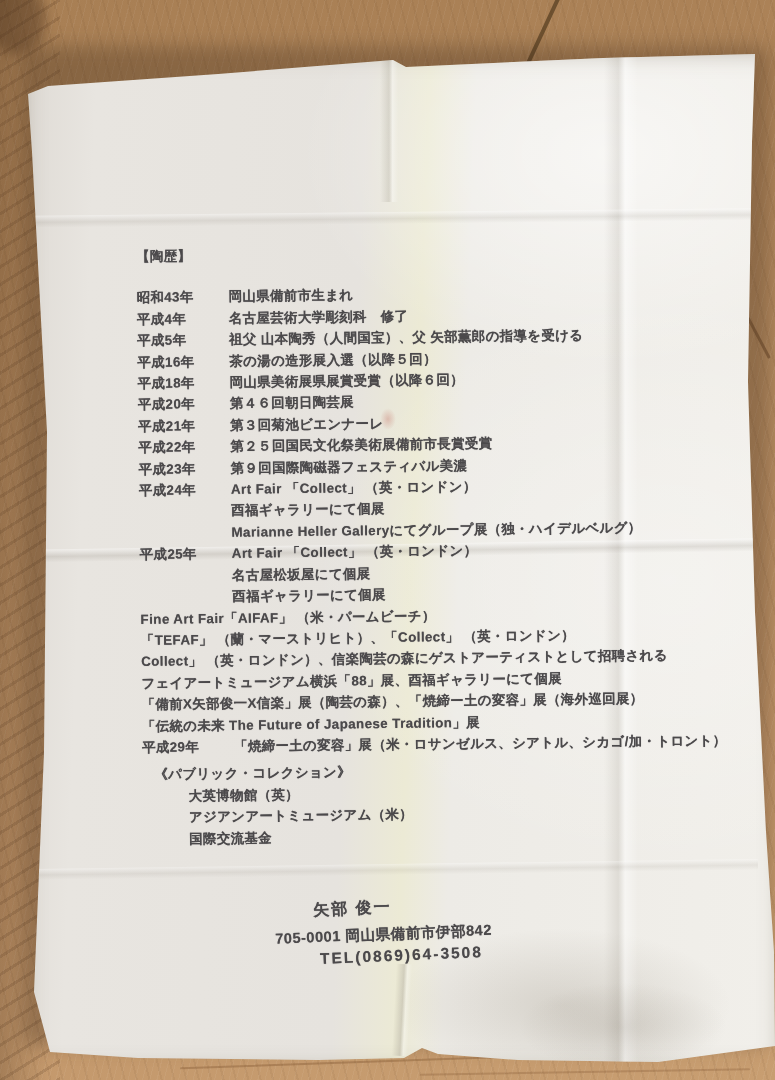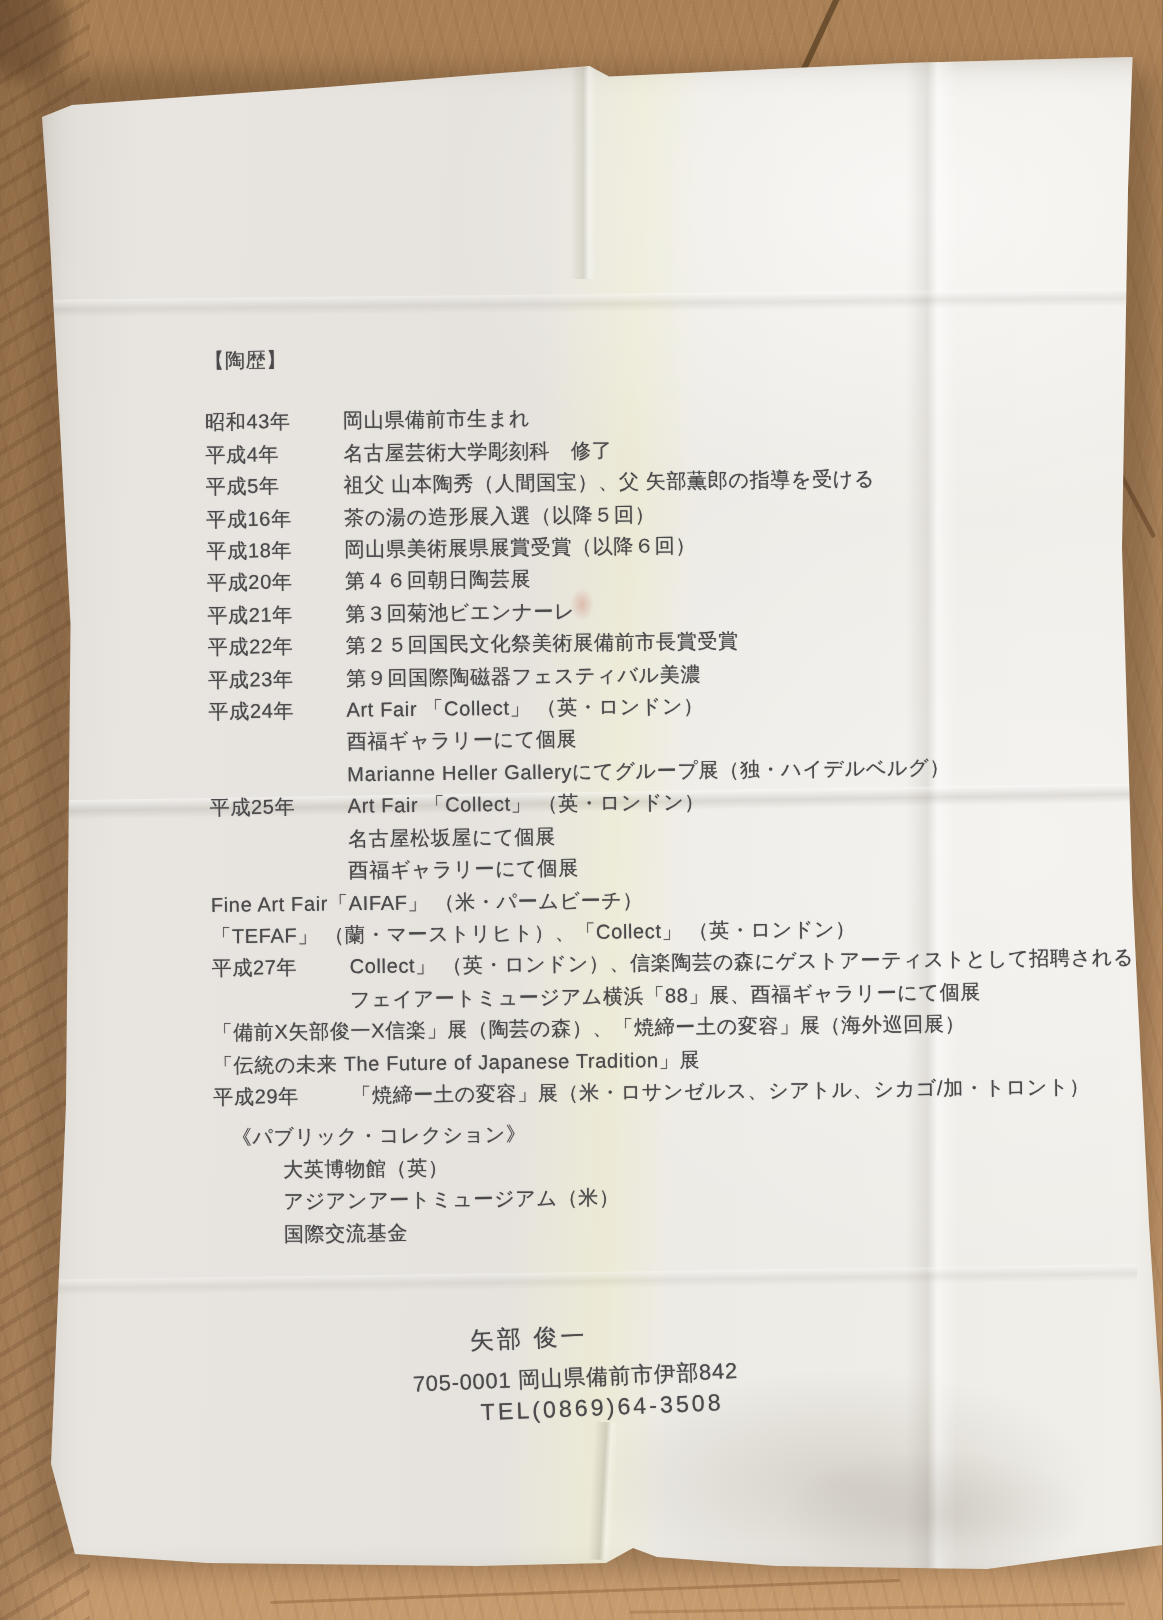--- a/index.html
+++ b/index.html
@@ -17,33 +17,33 @@
       repeating-linear-gradient(148deg, rgba(84,54,30,0.18) 0 3px, rgba(84,54,30,0) 3px 15px),
       linear-gradient(to right, rgba(70,45,24,0.25), rgba(70,45,24,0) 80%);}
   .streak{position:absolute;border-radius:3px;}
   .streak.crack{left:541px;top:-8px;width:4px;height:78px;background:#5e4326;opacity:.8;transform:rotate(25deg);}
   .streak.side{left:753px;top:298px;width:3px;height:64px;background:rgba(104,70,38,.55);transform:rotate(-28deg);}
   .streak.b1{left:180px;top:1060px;width:420px;height:2px;background:rgba(132,90,52,.4);transform:rotate(-2deg);}
   .streak.b2{left:420px;top:1071px;width:330px;height:2px;background:rgba(132,90,52,.3);transform:rotate(-1deg);}
   .streak.tl{left:-14px;top:-16px;width:60px;height:70px;border-radius:50%;background:rgba(60,38,20,.35);filter:blur(6px);}
 
   
-  .paper{position:absolute;left:18px;top:36px;width:757px;height:1014px;
+  .paper{position:absolute;left:18px;top:52px;width:757px;height:1014px;
     background:
       radial-gradient(ellipse 430px 300px at 78% 10%, rgba(255,255,255,0.55), rgba(255,255,255,0) 72%),
       radial-gradient(ellipse 520px 420px at 86% 52%, rgba(255,255,255,0.30), rgba(255,255,255,0) 70%),
       radial-gradient(ellipse 240px 110px at 72% 94%, rgba(118,106,88,0.20), rgba(118,106,88,0) 70%),
       linear-gradient(92deg,#dedad4 0%,#e8e5e0 10%,#e6e3de 44%,#ecead5 52%,#edebe6 58%,#f1efea 100%);
     clip-path:polygon(
       10px 42px,30px 34px,200px 22px,375px 8px,388px 15px,585px 6px,737px 2px,
       734px 90px,730px 330px,737px 560px,748px 780px,756px 900px,757px 994px,
       640px 1010px,500px 1008px,420px 1002px,404px 996px,386px 1006px,300px 1008px,
       120px 1006px,32px 1000px,16px 940px,26px 700px,29px 380px,14px 100px);
     box-shadow:inset 16px 12px 26px -16px rgba(95,80,58,0.50),
-               inset -8px -10px 22px -14px rgba(95,80,58,0.35);}
+               inset -8px -10px 22px -14px rgba(95,80,58,0.35);font-weight:bold;}
   .paper-drop{position:absolute;left:22px;top:46px;width:748px;height:1000px;
     background:rgba(58,40,22,0.30);filter:blur(9px);border-radius:14px;}
 
   .crease{position:absolute;pointer-events:none;}
   .crease.v-main{left:586px;top:0;width:34px;height:100%;
     background:linear-gradient(to right, rgba(122,114,100,0) 0%, rgba(122,114,100,0.14) 42%, rgba(255,255,255,0.45) 62%, rgba(255,255,255,0) 100%);}
   .crease.v-top{left:362px;top:0;width:18px;height:150px;
     background:linear-gradient(to right, rgba(122,114,100,0) , rgba(122,114,100,0.18) 50%, rgba(255,255,255,0.35) 70%, rgba(255,255,255,0) );}
   .crease.h1{left:8px;top:160px;width:740px;height:12px;transform:rotate(-0.6deg);
     background:linear-gradient(to bottom, rgba(255,255,255,0.35), rgba(118,110,98,0.12) 55%, rgba(118,110,98,0) );}
@@ -179,21 +179,20 @@
               <div class="line">酉福ギャラリーにて個展</div>
             </div>
           </div>
           <div class="entry">
             <div class="desc">
               <div class="line">Fine Art Fair「AIFAF」 （米・パームビーチ）</div>
               <div class="line">「TEFAF」 （蘭・マーストリヒト）、「Collect」 （英・ロンドン）</div>
             </div>
           </div>
           <div class="entry">
-            <div class="year">平成27年</div>
             <div class="desc">
               <div class="line">Collect」 （英・ロンドン）、信楽陶芸の森にゲストアーティストとして招聘される</div>
               <div class="line">フェイアートミュージアム横浜「88」展、酉福ギャラリーにて個展</div>
             </div>
           </div>
           <div class="entry">
             <div class="desc">
               <div class="line">「備前X矢部俊一X信楽」展（陶芸の森）、「焼締ー土の変容」展（海外巡回展）</div>
               <div class="line">「伝統の未来 The Future of Japanese Tradition」展</div>
             </div>

